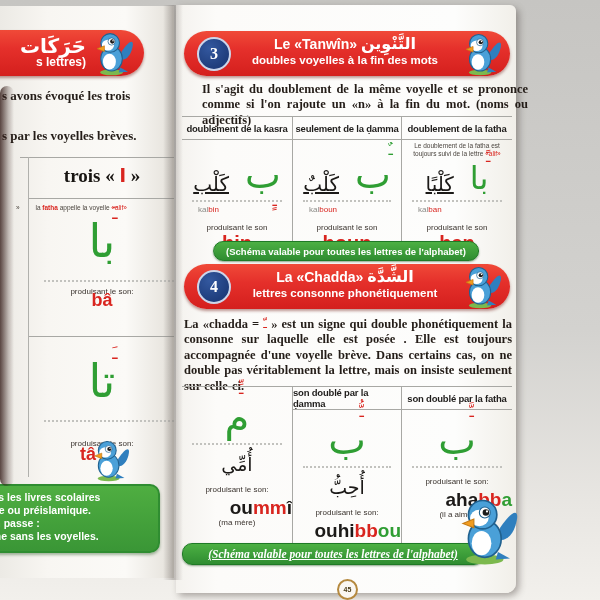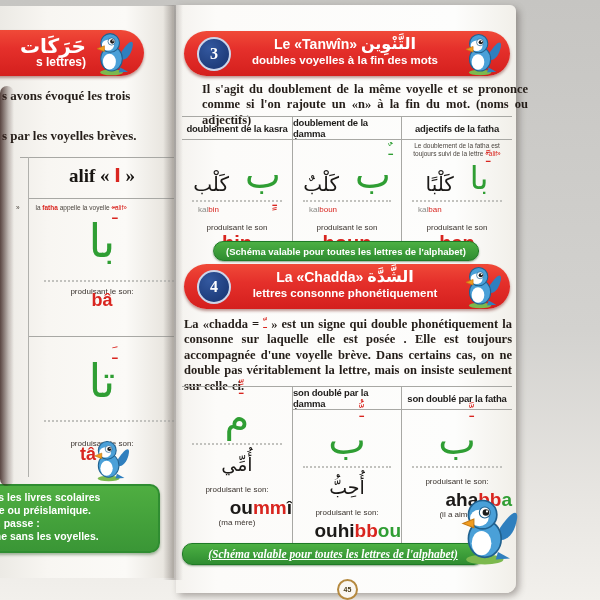--- a/index.html
+++ b/index.html
@@ -38,21 +38,21 @@
   .gray{color:#8a8a86;}
   .sound{font:700 20px "Liberation Sans",sans-serif;color:#d9251f;text-align:center;}
   
   .ttable{position:absolute;display:grid;grid-template-columns:1fr 1fr 1fr;border-top:1px solid #a8a8a4;}
   .tcol{display:flex;flex-direction:column;}
   .tcol.mid{border-left:1px solid #a8a8a4;border-right:1px solid #a8a8a4;}
   .thead{height:22px;display:flex;align-items:center;justify-content:center;
     font:700 9.5px "Liberation Sans","DejaVu Sans",sans-serif;color:#1f1d1b;letter-spacing:-0.2px;
     border-bottom:1px solid #a8a8a4;}
   .arabic-row{display:flex;align-items:flex-end;justify-content:center;gap:16px;height:50px;margin-top:4px;}
-  .small-ar{font:20px "DejaVu Sans",sans-serif;color:#1c1a18;line-height:1;}
+  .small-ar{font:20px "DejaVu Sans",sans-serif;color:#1c1a18;line-height:1;text-decoration:underline;}
   .bigAr{position:relative;display:inline-block;font:38px "DejaVu Sans",sans-serif;color:#2f9e33;line-height:1;}
   .bigAr .mk{position:absolute;font-size:15px;line-height:1;}
   .mk.above{top:-13px;right:-2px;}
   .mk.below{bottom:-15px;right:4px;}
   .dotted{border-top:2px dotted #c2c2be;margin:6px 10px 0 10px;}
   .caption{font-size:8px;padding:3px 0 0 16px;}
   .plabel{font-size:8px;color:#3a332e;text-align:center;margin-top:9px;}
   .note6{font-size:6.5px;line-height:8px;color:#4a443e;text-align:center;margin-top:2px;}
   .t2big{display:flex;justify-content:center;align-items:flex-end;height:46px;margin-top:4px;}
   .t2big .bigAr{font-size:40px;}
@@ -100,21 +100,21 @@
 
     <div class="serif" style="position:absolute;left:2px;top:82px;font-size:13px;font-weight:700;">s avons évoqué les trois</div>
     <div class="serif" style="position:absolute;left:2px;top:122px;font-size:13px;font-weight:700;">s par les voyelles brèves.</div>
 
     <div class="hline" style="left:20px;top:151px;width:154px;"></div>
     <div class="hline" style="left:28px;top:192px;width:146px;"></div>
     <div class="hline" style="left:28px;top:330px;width:146px;"></div>
     <div class="vline" style="left:28px;top:151px;height:320px;"></div>
 
     <div style="position:absolute;left:30px;top:158px;width:144px;text-align:center;font:700 19px 'Liberation Serif',serif;color:#181512;">
-      <span>alif « </span><span class="red" style="font-family:'DejaVu Sans',sans-serif;">ا</span><span> »</span>
+      <span>trois « </span><span class="red" style="font-family:'DejaVu Sans',sans-serif;">ا</span><span> »</span>
     </div>
 
     <div style="position:absolute;left:0;top:198px;width:174px;font-size:6.5px;color:#4a443e;">
       <span style="margin-left:16px;">»</span>
       <span style="margin-left:14px;">la </span><span class="red" style="font-weight:700;">fatha</span><span> appelle la voyelle </span><span class="red">«alif»</span>
     </div>
 
     <div style="position:absolute;left:30px;top:212px;width:144px;text-align:center;">
       <span class="bigAr" style="font-size:46px;">
         <span>با</span>
@@ -200,36 +200,36 @@
         </div>
         <div class="dotted"></div>
         <div class="caption">
           <span class="gray">kal</span><span class="red">bin</span>
         </div>
         <div class="plabel">produisant le son</div>
         <div class="sound">bin</div>
       </div>
 
       <div class="tcol mid">
-        <div class="thead">doublement de la ḍamma</div>
+        <div class="thead">seulement de la ḍamma</div>
         <div class="arabic-row">
           <span class="small-ar">كَلْبٌ</span>
           <span class="bigAr"><span>ب</span>
             <span class="mk above green">ـٌ</span></span>
         </div>
         <div class="dotted"></div>
         <div class="caption">
           <span class="gray">kal</span><span class="red">boun</span>
         </div>
         <div class="plabel">produisant le son</div>
         <div class="sound">boun</div>
       </div>
 
       <div class="tcol">
-        <div class="thead">adjectifs de la fatha</div>
+        <div class="thead">doublement de la fatha</div>
         <div class="note6">
           <span>Le doublement de la fatha est</span><br>
           <span>toujours suivi de la lettre </span><span class="red">«alif»</span>
         </div>
         <div class="arabic-row" style="height:36px;margin-top:0;">
           <span class="small-ar">كَلْبًا</span>
           <span class="bigAr" style="font-size:32px;"><span>با</span>
             <span class="mk above red" style="top:-12px;">ـً</span></span>
         </div>
         <div class="dotted"></div>

